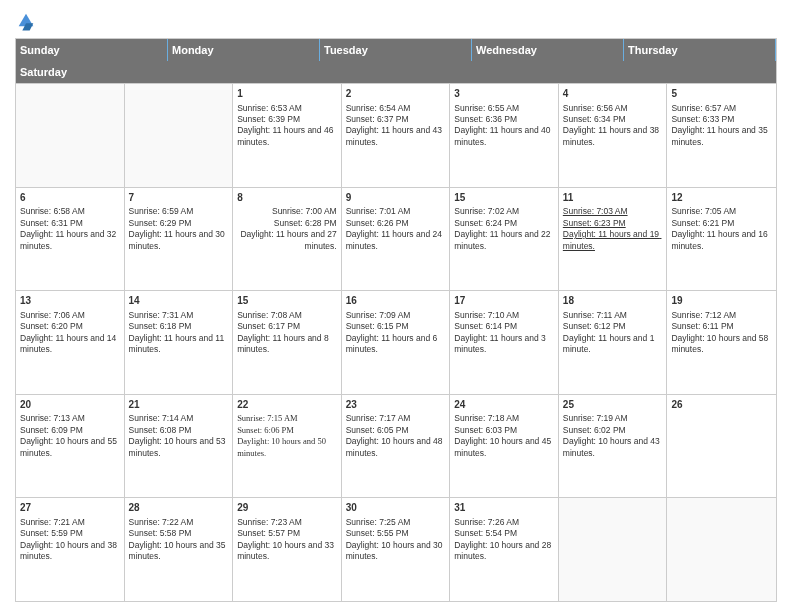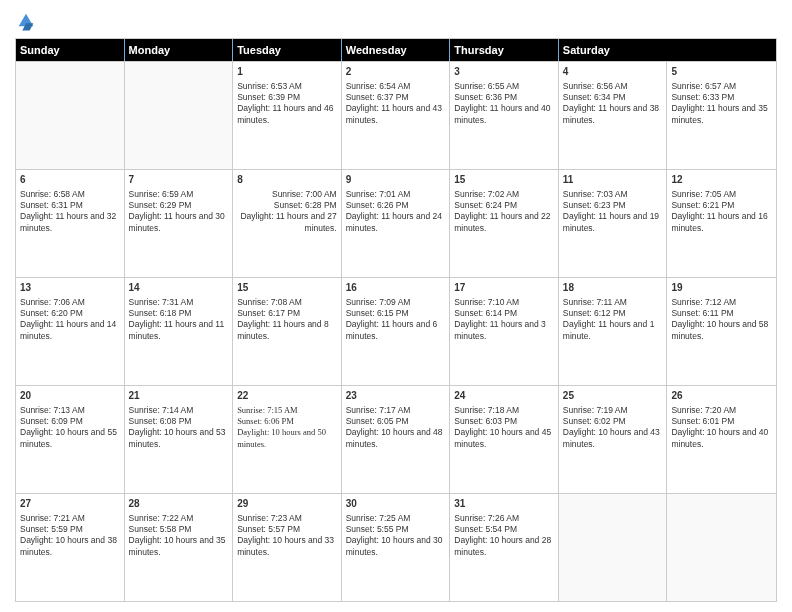--- a/index.html
+++ b/index.html
@@ -60,22 +60,22 @@
       color: #555;
     }
     .calendar {
       flex: 1;
       display: flex;
       flex-direction: column;
       border: 1px solid #ccc;
     }
     .cal-header-row {
       display: grid;
-      grid-template-columns: repeat(7, 1fr);
-      background: #000000;
+      grid-template-columns: repeat(5, 1fr);
+      background: #737373;
     }
     .cal-header-cell {
       color: #fff;
       font-size: 11px;
       font-weight: bold;
       padding: 5px 4px;
       text-align: left;
       border-right: 1px solid #6aaee0;
     }
     .cal-header-cell:last-child { border-right: none; }
@@ -202,21 +202,21 @@
 Daylight: 11 hours and 24 minutes.</div>
           </div>
           <div class="cal-cell">
             <span class="day-num">15</span>
             <div class="day-info" style="white-space: pre-wrap;">Sunrise: 7:02 AM
 Sunset: 6:24 PM
 Daylight: 11 hours and 22 minutes.</div>
           </div>
           <div class="cal-cell">
             <span class="day-num">11</span>
-            <div class="day-info" style="white-space: pre-wrap;">Sunrise: 7:03 AM
+            <div class="day-info" style="white-space: pre-wrap; text-decoration: underline;">Sunrise: 7:03 AM
 Sunset: 6:23 PM
 Daylight: 11 hours and 19 minutes.</div>
           </div>
           <div class="cal-cell">
             <span class="day-num">12</span>
             <div class="day-info" style="white-space: pre-wrap;">Sunrise: 7:05 AM
 Sunset: 6:21 PM
 Daylight: 11 hours and 16 minutes.</div>
           </div>
         </div>
@@ -296,23 +296,20 @@
 Daylight: 10 hours and 45 minutes.</div>
           </div>
           <div class="cal-cell">
             <span class="day-num">25</span>
             <div class="day-info" style="white-space: pre-wrap;">Sunrise: 7:19 AM
 Sunset: 6:02 PM
 Daylight: 10 hours and 43 minutes.</div>
           </div>
           <div class="cal-cell">
             <span class="day-num">26</span>
-            <div class="day-info" style="white-space: pre-wrap;">Sunrise: 7:20 AM
-Sunset: 6:01 PM
-Daylight: 10 hours and 40 minutes.</div>
           </div>
         </div>
         <div class="cal-week">
           <div class="cal-cell">
             <span class="day-num">27</span>
             <div class="day-info" style="white-space: pre-wrap;">Sunrise: 7:21 AM
 Sunset: 5:59 PM
 Daylight: 10 hours and 38 minutes.</div>
           </div>
           <div class="cal-cell">

